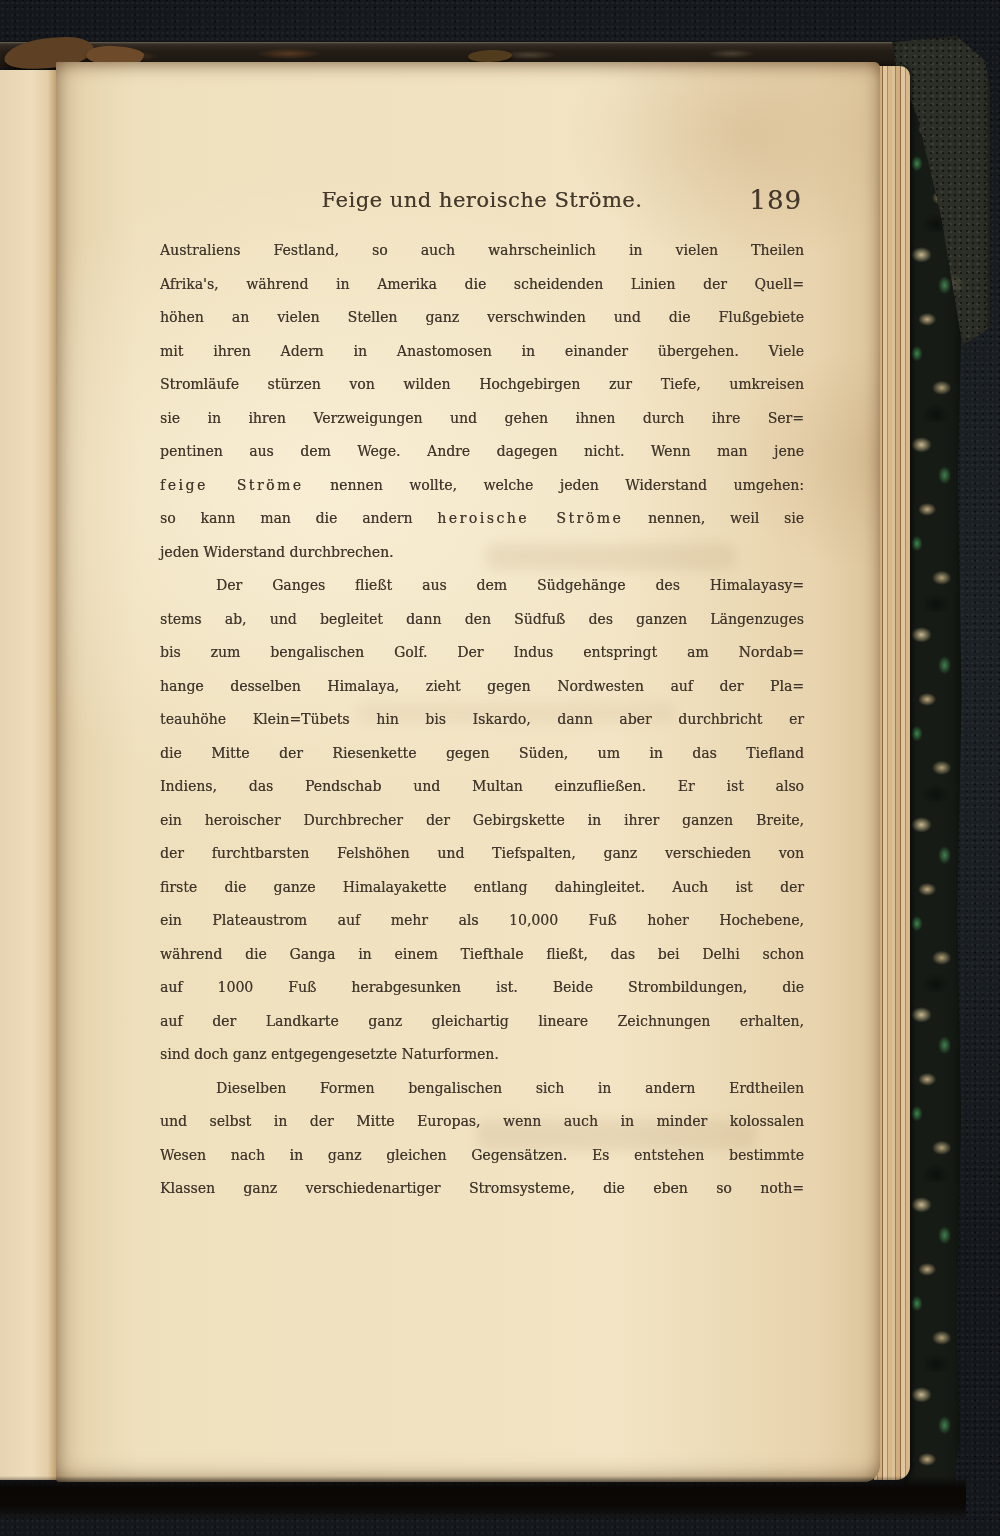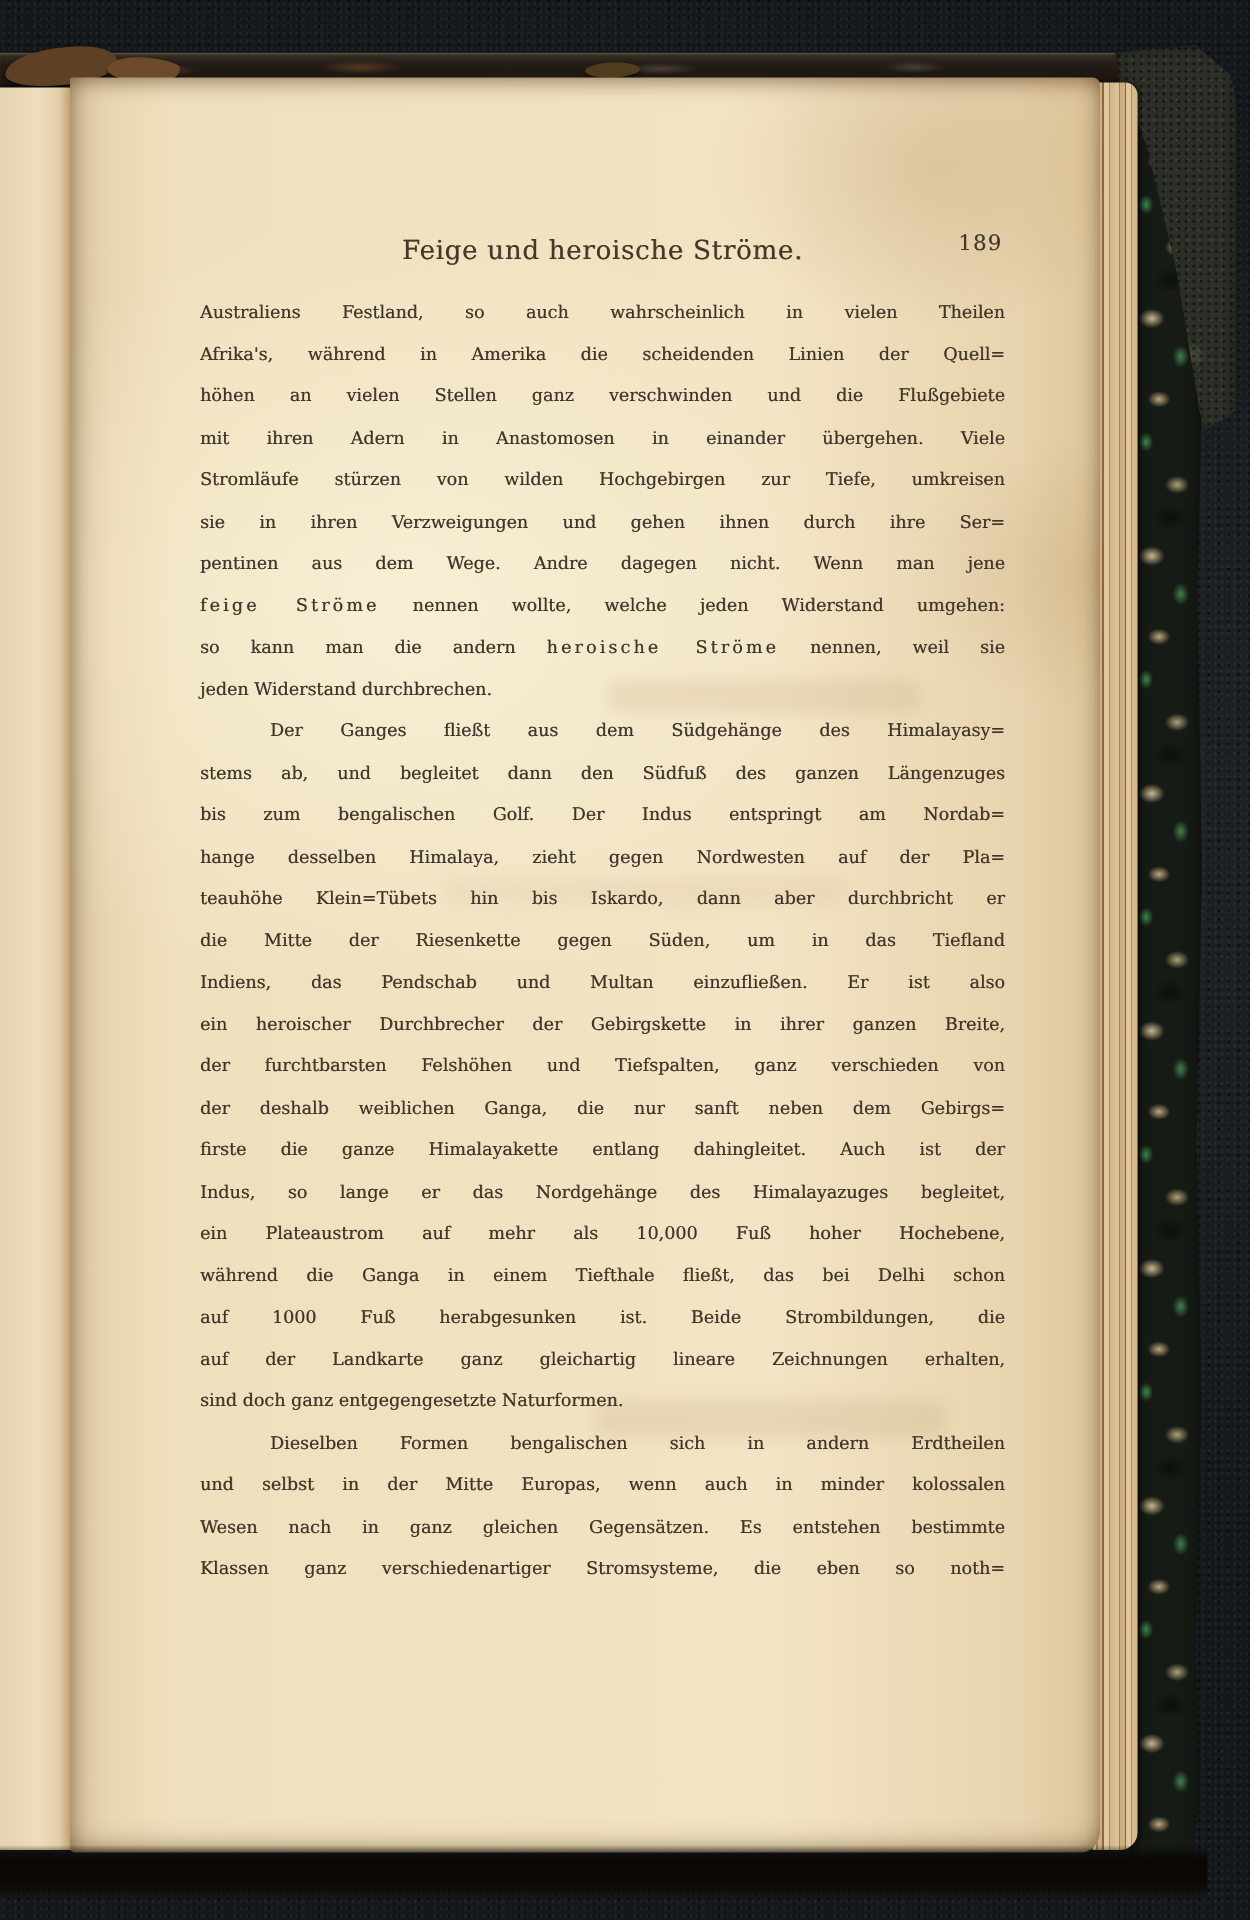--- a/index.html
+++ b/index.html
@@ -97,21 +97,21 @@
   .smudge1{left:430px;top:482px;width:250px;height:26px;}
   .smudge2{left:420px;top:1058px;width:280px;height:30px;}
   .smudge3{left:300px;top:640px;width:320px;height:22px;opacity:.6;}
   
   .header-row{position:absolute;left:104px;top:126px;width:644px;height:30px;color:#44382a;}
   .running-title{
     position:absolute;left:0;right:0;text-align:center;font-size:21px;letter-spacing:.5px;
     text-shadow:.3px 0 rgba(64,53,42,.6);
   }
   .page-number{
-    position:absolute;right:2px;top:-3px;font-size:17px;letter-spacing:1px;
+    position:absolute;right:2px;top:-3px;font-size:26px;letter-spacing:1px;
     text-shadow:.3px 0 rgba(64,53,42,.6);
   }
   
   .textblock{
     position:absolute;left:104px;top:172px;width:644px;
     font-size:14px;color:#40352a;text-shadow:.3px 0 rgba(64,53,42,.65);
   }
   .line{
     height:33.5px;line-height:33.5px;
     text-align:justify;text-align-last:justify;
@@ -164,23 +164,21 @@
         <div class="line last"><span>jeden Widerstand durchbrechen.</span></div>
         <div class="line indent"><span>Der Ganges fließt aus dem Südgehänge des Himalayasy=</span></div>
         <div class="line"><span>stems ab, und begleitet dann den Südfuß des ganzen Längenzuges</span></div>
         <div class="line"><span>bis zum bengalischen Golf. Der Indus entspringt am Nordab=</span></div>
         <div class="line"><span>hange desselben Himalaya, zieht gegen Nordwesten auf der Pla=</span></div>
         <div class="line"><span>teauhöhe Klein=Tübets hin bis Iskardo, dann aber durchbricht er</span></div>
         <div class="line"><span>die Mitte der Riesenkette gegen Süden, um in das Tiefland</span></div>
         <div class="line"><span>Indiens, das Pendschab und Multan einzufließen. Er ist also</span></div>
         <div class="line"><span>ein heroischer Durchbrecher der Gebirgskette in ihrer ganzen Breite,</span></div>
         <div class="line"><span>der furchtbarsten Felshöhen und Tiefspalten, ganz verschieden von</span></div>
-        <div class="line"><span>der deshalb weiblichen Ganga, die nur sanft neben dem Gebirgs=</span></div>
         <div class="line"><span>firste die ganze Himalayakette entlang dahingleitet. Auch ist der</span></div>
-        <div class="line"><span>Indus, so lange er das Nordgehänge des Himalayazuges begleitet,</span></div>
         <div class="line"><span>ein Plateaustrom auf mehr als 10,000 Fuß hoher Hochebene,</span></div>
         <div class="line"><span>während die Ganga in einem Tiefthale fließt, das bei Delhi schon</span></div>
         <div class="line"><span>auf 1000 Fuß herabgesunken ist. Beide Strombildungen, die</span></div>
         <div class="line"><span>auf der Landkarte ganz gleichartig lineare Zeichnungen erhalten,</span></div>
         <div class="line last"><span>sind doch ganz entgegengesetzte Naturformen.</span></div>
         <div class="line indent"><span>Dieselben Formen bengalischen sich in andern Erdtheilen</span></div>
         <div class="line"><span>und selbst in der Mitte Europas, wenn auch in minder kolossalen</span></div>
         <div class="line"><span>Wesen nach in ganz gleichen Gegensätzen. Es entstehen bestimmte</span></div>
         <div class="line"><span>Klassen ganz verschiedenartiger Stromsysteme, die eben so noth=</span></div>
       </div>

